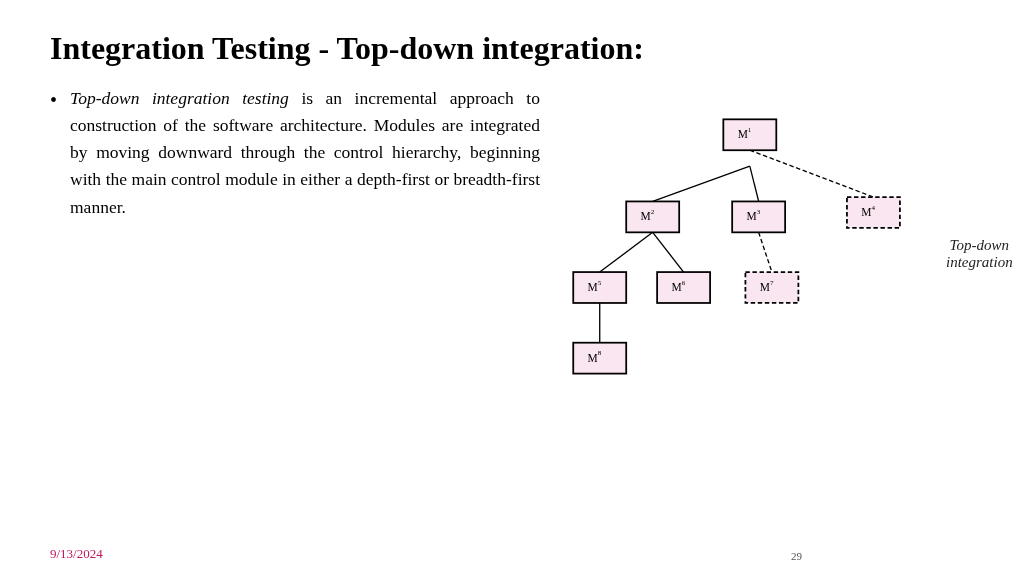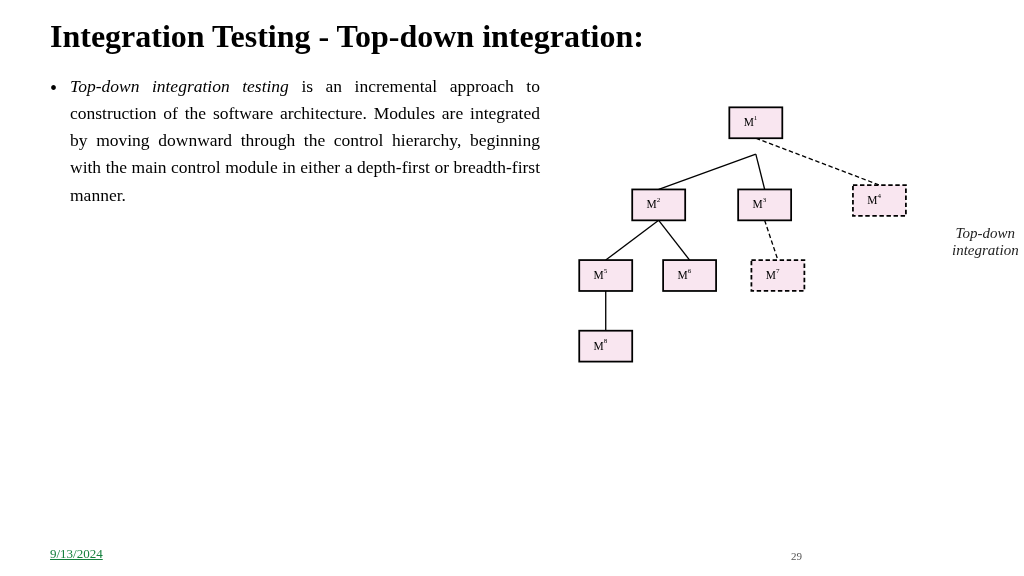--- a/index.html
+++ b/index.html
@@ -9,37 +9,37 @@
       height: 576px;
       background: #ffffff;
       font-family: 'Times New Roman', Times, serif;
       position: relative;
       overflow: hidden;
     }
 
     .slide {
       width: 852px;
       height: 576px;
-      padding: 18px 50px 30px 50px;
+      padding: 30px 50px 30px 50px;
       position: relative;
     }
 
     .title {
       font-size: 32px;
       font-weight: bold;
       color: #000;
       margin-bottom: 18px;
       font-family: 'Times New Roman', Times, serif;
     }
 
     .content-area {
       display: flex;
       flex-direction: row;
       align-items: flex-start;
-      gap: 26px;
+      gap: 20px;
     }
 
     .text-col {
       width: 490px;
       flex-shrink: 0;
     }
 
     .bullet-text {
       font-size: 17.5px;
       line-height: 1.55;
@@ -75,22 +75,21 @@
       color: #222;
       margin-top: 8px;
       text-align: center;
     }
 
     .footer-left {
       position: absolute;
       bottom: 14px;
       left: 50px;
       font-size: 13px;
-      color: #15803d;
-      text-decoration: underline;
+      color: #be185d;
     }
 
     .footer-right {
       position: absolute;
       bottom: 14px;
       right: 50px;
       font-size: 11px;
       color: #555;
     }
 

